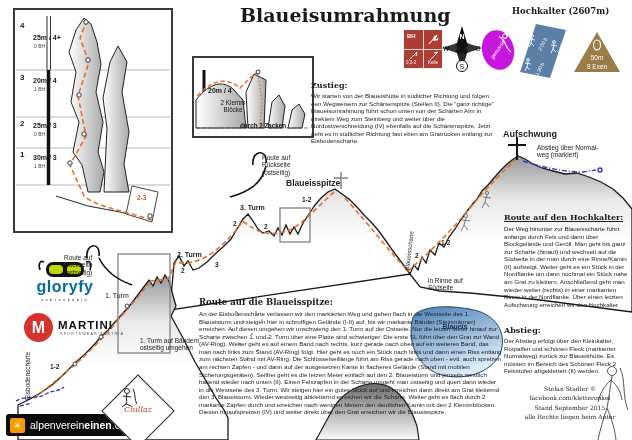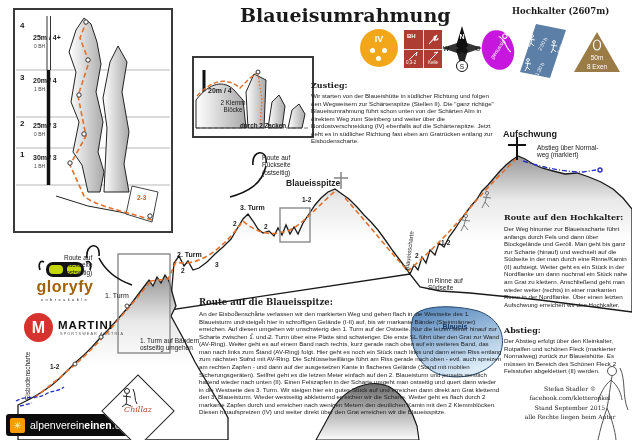--- a/index.html
+++ b/index.html
@@ -28,21 +28,21 @@
   .banner .logo{width:15px;height:15px;background:#f59c00;border-radius:2px;margin-left:4px;
                 color:#eef7c0;font-size:10px;line-height:15px;text-align:center;}
   .banner .txt{color:#fff;font-size:10.5px;margin-left:5px;letter-spacing:0;}
   .banner .txt b{font-weight:bold;}
   .chillaz{position:absolute;left:112px;top:385px;width:50px;height:50px;border:1.5px solid #222;
            background:#fff;transform:rotate(45deg);}
   .chillaz .in{position:absolute;left:0;top:0;width:50px;height:50px;transform:rotate(-45deg);
                display:flex;flex-direction:column;align-items:center;justify-content:center;}
   .chillaz .sig{font-family:"DejaVu Serif",serif;font-style:italic;font-size:8px;color:#a94a28;margin-top:-3px;}
   .glory-txt{position:absolute;left:14px;top:278px;width:102px;text-align:center;
-             font-weight:bold;font-size:16px;letter-spacing:.5px;color:#a16207;}
+             font-weight:bold;font-size:16px;letter-spacing:.5px;color:#0369a1;}
   .glory-tag{position:absolute;left:14px;top:297px;width:102px;text-align:center;
              font-size:4px;letter-spacing:2.4px;color:#333;}
   .martini-circle{position:absolute;left:24px;top:313px;width:29px;height:29px;border-radius:50%;
                   background:#d6332f;color:#fff;font-weight:bold;font-size:16px;text-align:center;line-height:29px;}
   .martini-txt{position:absolute;left:58px;top:319px;font-weight:bold;font-size:11.5px;letter-spacing:1px;color:#111;}
   .martini-tag{position:absolute;left:60px;top:332px;font-size:3.8px;letter-spacing:1.1px;color:#555;}
   .credits{position:absolute;left:522px;top:384px;width:96px;text-align:center;
            font-family:"DejaVu Serif",serif;font-size:6px;line-height:1.55;color:#222;}
 </style>
 </head>
@@ -237,26 +237,20 @@
       <path d="M607,408 C603,420 600,430 598,440"></path>
       <path d="M607,408 C612,420 615,430 616,440"></path>
       <path d="M620,368 C626,380 622,396 628,410"></path>
     </g>
   </svg>
 
   <div class="lbl serif" style="left:240px;top:5px;width:240px;text-align:left;font-weight:bold;font-size:19px;">Blaueisumrahmung</div>
 
   <div class="lbl serif" style="left:512px;top:7px;width:118px;font-weight:bold;font-size:8.5px;">Hochkalter (2607m)</div>
 
-  <div class="badge-iv">
-    <div class="t">IV</div>
-    <div class="dot" style="left:10px;top:19px;"></div>
-    <div class="dot" style="left:22px;top:19px;"></div>
-    <div class="dot" style="left:16px;top:27px;"></div>
-  </div>
 
   <div class="gear">
     <div class="vline"></div>
     <div class="hline"></div>
     <div class="c" style="left:3px;top:3px;font-size:6px;font-weight:bold;">BH</div>
     <svg style="left:23px;top:3px;position:absolute;" width="13" height="13">
       <path d="M2,11 L10,2 M10,2 L7,8 M9,3 a2,2 0 1 0 2,2" stroke="#fff" stroke-width="1.1" fill="none"></path>
     </svg>
     <div class="c" style="left:2px;top:30px;font-size:4.5px;">0,3-2</div>
     <svg style="left:4px;top:21px;position:absolute;" width="12" height="10">
@@ -274,21 +268,21 @@
       <path d="M20,7 C26,11 23,19 28,25 M26,6 a2.2,2.2 0 1 0 .1,0" stroke="#fff" stroke-width="1.1" fill="none"></path>
     </svg>
   </div>
 
   <div class="lbl h" style="left:311px;top:81px;">Zustieg:</div>
   <div class="lbl body" style="left:311px;top:92px;width:186px;">Wir starten von der Blaueishütte in südlicher Richtung und folgen den Wegweisern zur Schärtenspitze (Stellen II). Die "ganz richtige" Blaueisumrahmung führt schon unten von der Schärten Alm in direktem Weg zum Steinberg und weiter über die Nordostverschneidung (IV) ebenfalls auf die Schärtenspitze. Jetzt geht es in südlicher Richtung fast eben am Gratrücken entlang zur Eisbodenscharte.</div>
 
   <div class="lbl h" style="left:199px;top:298px;font-size:8.5px;">Route auf die Blaueisspitze:</div>
   <div class="lbl body" style="left:199px;top:310px;width:303px;">An der Eisbodenscharte verlassen wir den markierten Weg und gehen flach in die Westseite des 1. Blaueisturm und steigen hier in schroffigen Gelände (I-II) auf, bis wir markante Bänder (Steinmänner) erreichen. Auf diesen umgehen wir unschwierig den 1. Turm auf der Ostseite. Nur die letzen Meter hinauf zur Scharte zwischen 1. und 2. Turm über eine Platte sind schwieriger. Die erste SL führt über den Grat zur Wand (AV-Ring). Weiter geht es auf einem Band nach rechts, kurz gerade nach oben auf ein weiteres Band, das man nach links zum Stand (AV-Ring) folgt. Hier geht es noch ein Stück nach links und dann einen Riss entlang zum nächsten Stand mit AV-Ring. Die Schlüsselseillänge führt am Riss gerade nach oben - evtl. auch spreizen am rechten Zapfen - und dann auf der ausgesetzen Kante in flacheres Gelände (Stand mit mobilen Sicherungsgeräten). Seilfrei geht es die letzen Meter einfach auf den 2. Blaueisturm und jenseits westlich haltend wieder nach unten (II). Einen Felszapfen in der Scharte umgeht man ostseitig und quert dann wieder in die Westseite des 3. Turm. Wir steigen hier ein gutes Stück auf und erreichen dann direkt am Grat kletternd den 3. Blaueisturm. Wieder westseitig abkletternd erreichen wir die Scharte. Weiter geht es flach durch 2 markante Zapfen durch und erreichen nach wenigen Metern den deutlichen Kamin mit den 2 Klemmblöcken. Diesen hinaufspreizen (IV) und weiter direkt über den Grat erreichen wir die Blaueisspitze.</div>
 
-  <div class="lbl h" style="left:504px;top:213px;width:128px;">Route auf den Hochkalter:</div>
+  <div class="lbl h" style="left:504px;top:213px;width:128px;text-decoration:underline;">Route auf den Hochkalter:</div>
   <div class="lbl body" style="left:504px;top:225px;width:127px;">Der Weg hinunter zur Blaueisscharte führt anfangs durch Fels und dann über Blockgelände und Geröll. Man geht bis ganz zur Scharte (hinauf) und wechselt auf die Südseite in der man durch eine Rinne/Kamin (II) aufsteigt. Weiter geht es ein Stück in der Nordflanke um dann nochmal ein Stück nahe am Grat zu klettern. Anschließend geht man wieder weiter (rechts) in einer markanten Rinne in der Nordflanke. Über einen letzten Aufschwung erreichen wir den Hochkalter.</div>
 
   <div class="lbl h" style="left:504px;top:326px;">Abstieg:</div>
   <div class="lbl body" style="left:504px;top:337px;width:127px;">Der Abstieg erfolgt über den Kleinkalter, Rotpalfen und schönen Fleck (markierter Normalweg) zurück zur Blaueishütte. Es müssen im Bereich des Schönen Fleck 2 Felsstufen abgeklettert (II) werden.</div>
 
   <div class="lbl" style="left:262px;top:154px;width:50px;font-size:6.5px;">Route auf
 Rückseite
 (ostseitig)</div>
   <div class="lbl" style="left:64px;top:254px;width:50px;font-size:6.5px;">Route auf
 Rückseite

